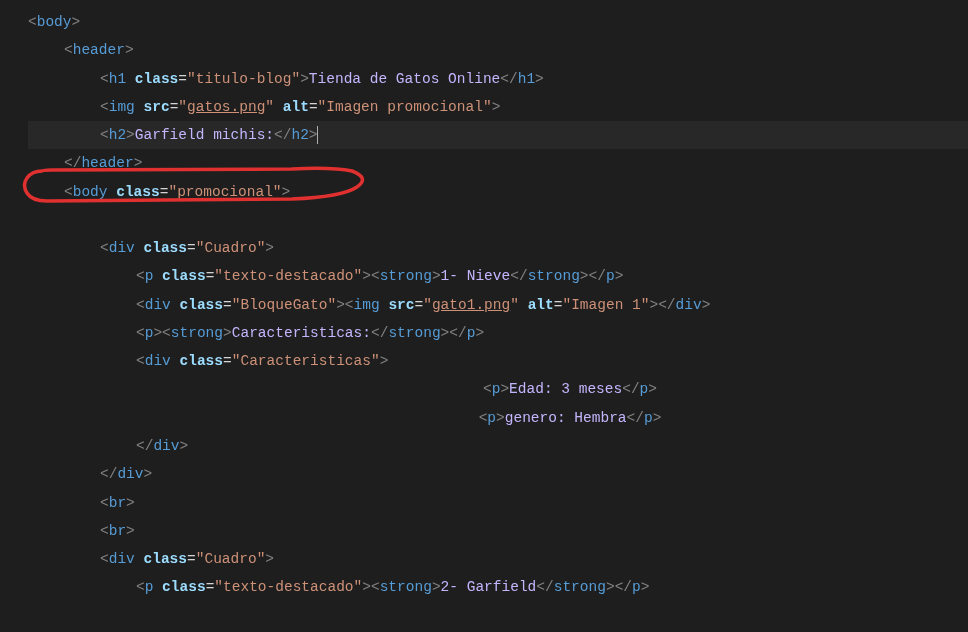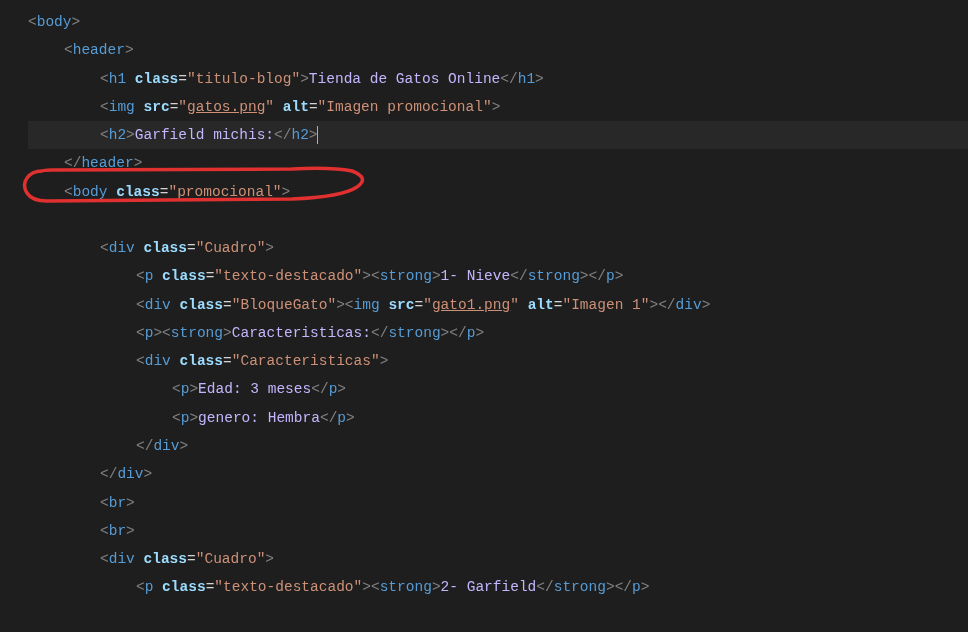--- a/index.html
+++ b/index.html
@@ -51,21 +51,21 @@
       pointer-events: none;
       z-index: 10;
     }
     .annotation svg {
       position: absolute;
     }
     .il1 { padding-left: 0px; }
     .il2 { padding-left: 36px; }
     .il3 { padding-left: 72px; }
     .il4 { padding-left: 108px; }
-    .il5 { padding-left: 144px; }
+    .il5 { padding-left: 144px; text-align: center; }
   </style>
 </head>
 <body>
 
 <div class="code-container">
 
 <div class="line il1"><span class="tag-bracket">&lt;</span><span class="tag-name">body</span><span class="tag-bracket">&gt;</span></div>
 
 <div class="line il2"><span class="tag-bracket">&lt;</span><span class="tag-name">header</span><span class="tag-bracket">&gt;</span></div>
 

